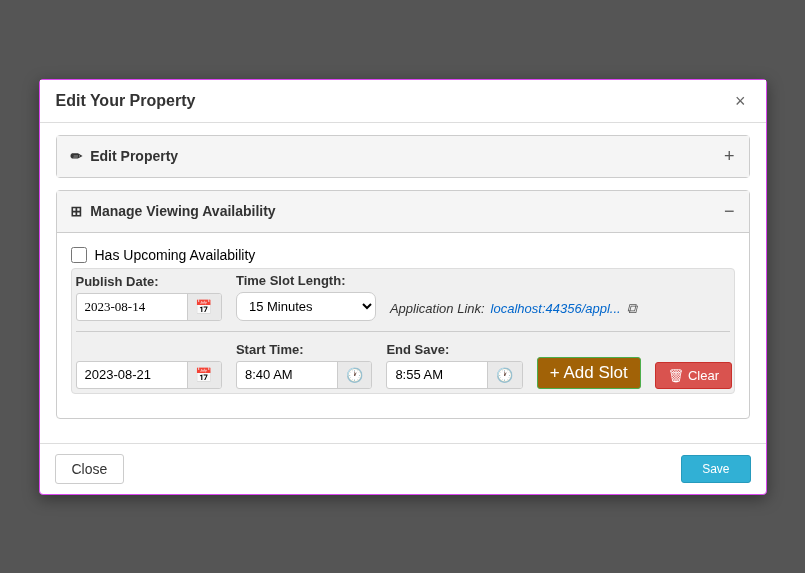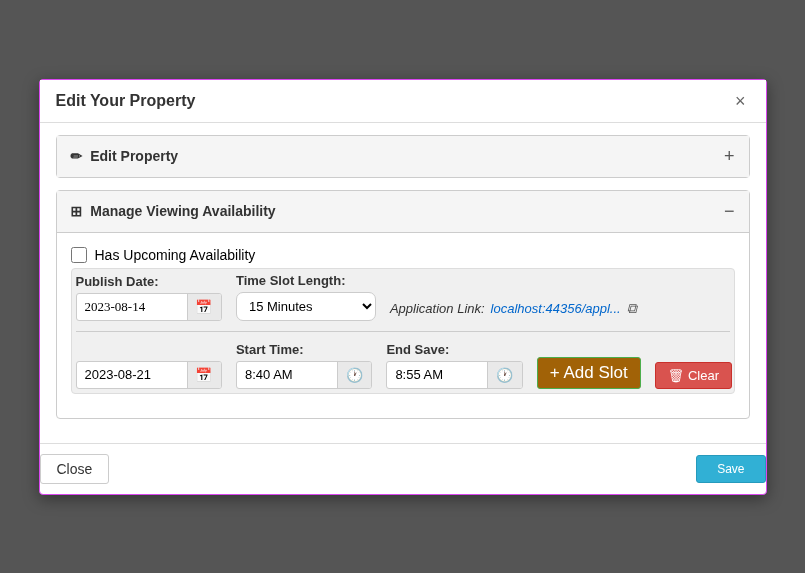--- a/index.html
+++ b/index.html
@@ -195,21 +195,21 @@
       border-radius: 3px;
       padding: 5px 12px;
       font-size: 13px;
       cursor: pointer;
       white-space: nowrap;
     }
     .modal-footer {
       display: flex;
       justify-content: space-between;
       align-items: center;
-      padding: 10px 0;
+      padding: 10px 15px;
       border-top: 1px solid #ddd;
     }
     .btn-close {
       background: #fff;
       border: 1px solid #ccc;
       border-radius: 3px;
       padding: 6px 16px;
       font-size: 14px;
       cursor: pointer;
       color: #333;

